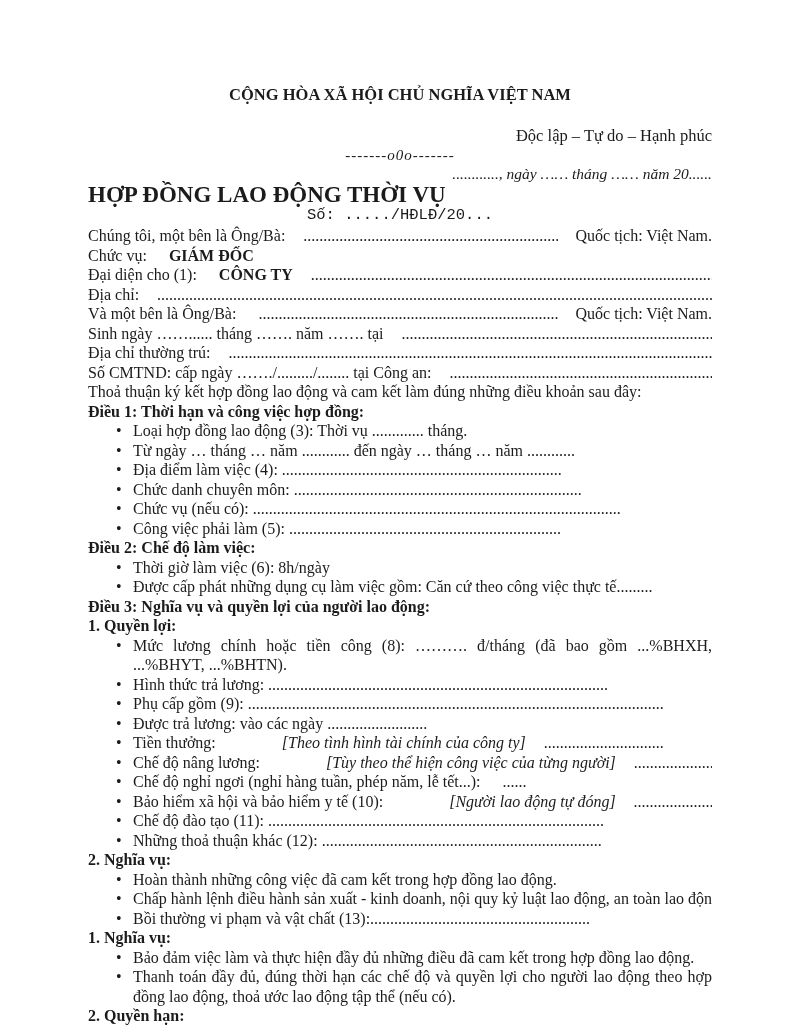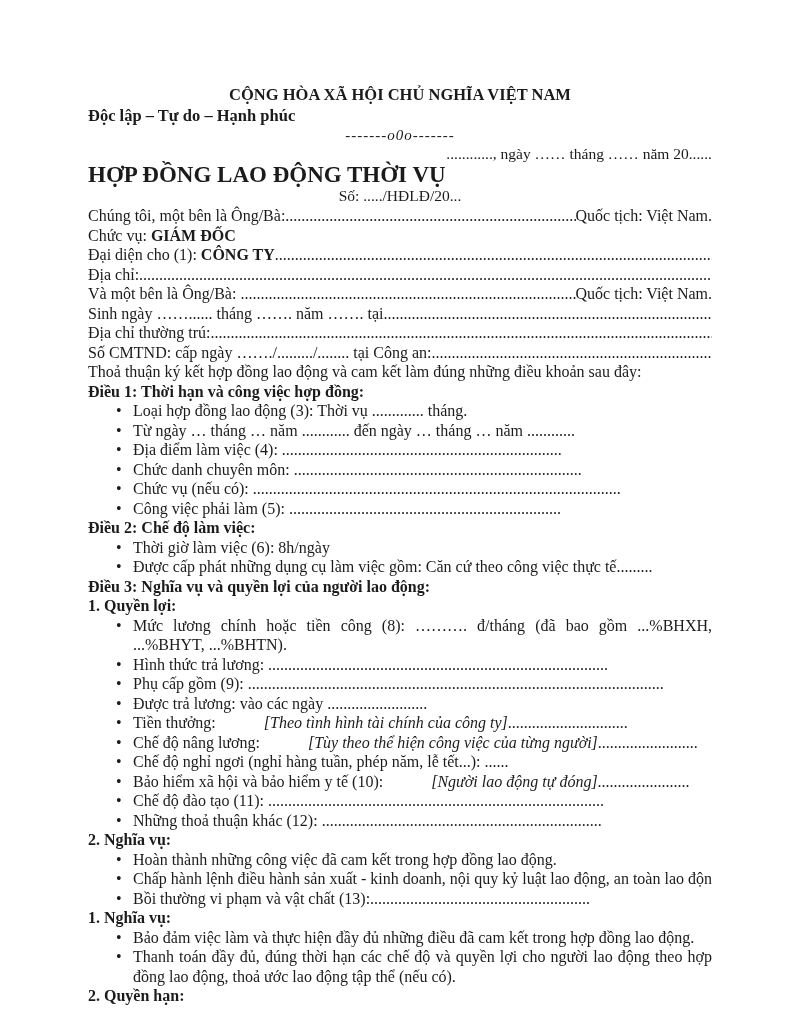--- a/index.html
+++ b/index.html
@@ -4,27 +4,27 @@
 <style>
   html,body{margin:0;padding:0;background:#e8e8e8;}
   .page{
     width:800px;height:1035px;background:#ffffff;margin:0 auto;
     font-family:"Liberation Serif","DejaVu Serif",serif;
     color:#1b1b1b;overflow:hidden;box-sizing:border-box;
   }
   .content{padding:84px 88px 0 88px;}
   .doc-header{margin:0;}
   .h-national{font-weight:bold;text-align:center;font-size:16.5px;line-height:21px;}
-  .h-motto{font-weight:bold;text-align:left;font-size:16.5px;line-height:21px;}
+  .h-motto{font-weight:normal;text-align:right;font-size:16.5px;line-height:21px;margin-top:20px;}
   .h-sep{text-align:center;font-size:15px;line-height:19px;letter-spacing:1px;font-style:italic;}
-  .h-date{text-align:right;font-size:15.5px;line-height:18px;}
+  .h-date{text-align:right;font-style:italic;font-size:15.5px;line-height:18px;}
   .h-title{text-align:left;font-weight:bold;font-size:23px;line-height:24px;}
-  .h-number{text-align:center;font-size:15.5px;line-height:17px;}
+  .h-number{text-align:center;font-size:15.5px;line-height:17px;font-family:Liberation Mono, monospace;}
   .doc-body{margin-top:2px;font-size:16px;}
-  .line{display:flex;line-height:19.5px;overflow:hidden;}
+  .line{display:flex;line-height:19.5px;overflow:hidden;gap:18px;}
   .line span{white-space:pre;flex:0 0 auto;}
   .line .fill{flex:1 1 auto;min-width:0;overflow:hidden;}
   .line.heading{font-weight:bold;}
   .line.bullet{position:relative;padding-left:45px;}
   .marker{position:absolute;left:28px;top:0;}
   .line.wrap{display:block;white-space:normal;text-align:justify;}
   .line.wrap span{white-space:normal;}
   .b{font-weight:bold;}
   .i{font-style:italic;margin-left:44px;}
 </style>

